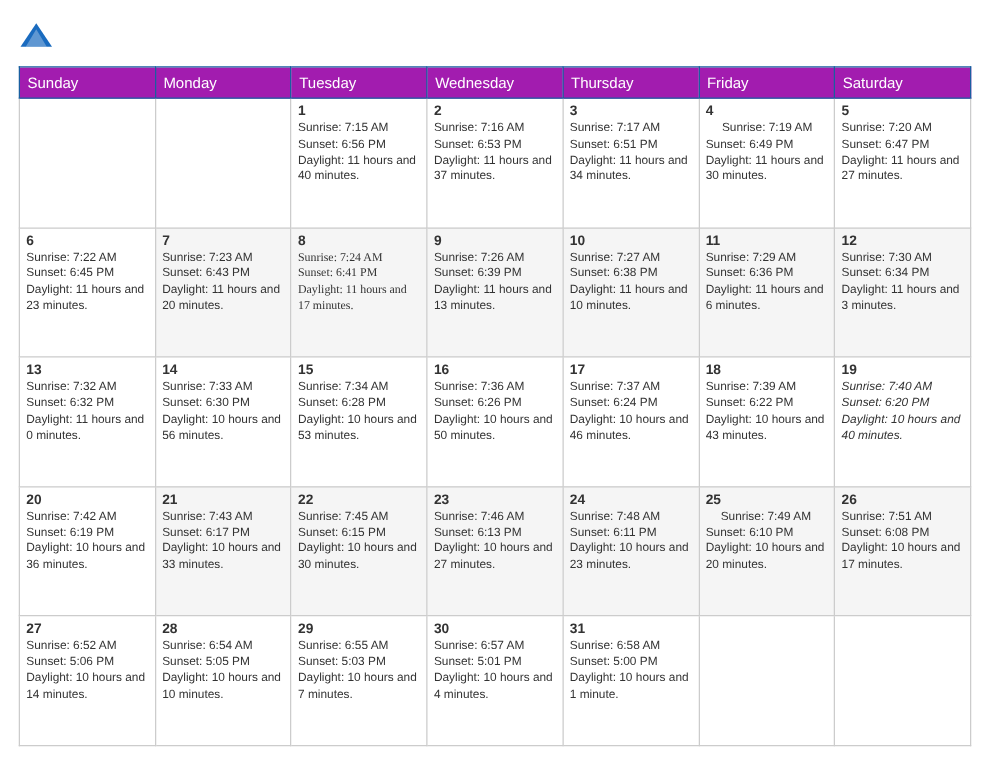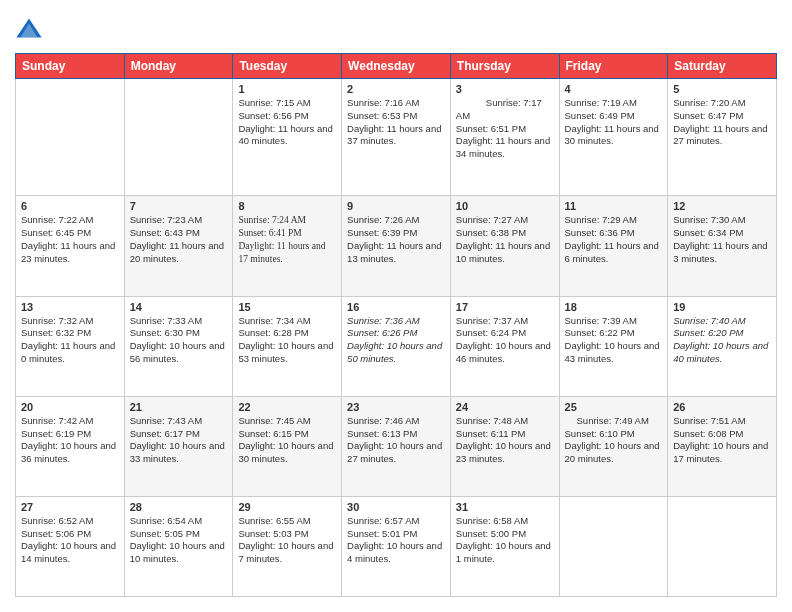--- a/index.html
+++ b/index.html
@@ -60,26 +60,26 @@
       color: #555;
     }
     .calendar {
       flex: 1;
       border: 1px solid #ccc;
       border-collapse: collapse;
       width: 100%;
       table-layout: fixed;
     }
     .calendar th {
-      background-color: #ef4444;
+      background-color: #a21caf;
       color: white;
       text-align: left;
       padding: 5px 6px;
       font-size: 12px;
-      font-weight: bold;
+      font-weight: normal;
       border: 1px solid #1a5fa0;
     }
     .calendar td {
       border: 1px solid #ccc;
       vertical-align: top;
       padding: 4px 5px;
       font-size: 10px;
       color: #333;
       background: #fff;
     }
@@ -142,24 +142,24 @@
     <tbody id="calendar-body">
     <tr class="row-odd">
           <td class="empty-cell"></td>
           <td class="empty-cell"></td>
           <td><span class="day-num">1</span><span class="day-info" style="white-space: pre-line;">Sunrise: 7:15 AM
 Sunset: 6:56 PM
 Daylight: 11 hours and 40 minutes.</span></td>
           <td><span class="day-num">2</span><span class="day-info" style="white-space: pre-line;">Sunrise: 7:16 AM
 Sunset: 6:53 PM
 Daylight: 11 hours and 37 minutes.</span></td>
-          <td><span class="day-num">3</span><span class="day-info" style="white-space: pre-line; margin-left: 30px;">Sunrise: 7:17 AM
+          <td><span class="day-num">3</span><span class="day-info" style="white-space: pre-line;">Sunrise: 7:17 AM
 Sunset: 6:51 PM
 Daylight: 11 hours and 34 minutes.</span></td>
-          <td><span class="day-num">4</span><span class="day-info" style="white-space: pre-line;">Sunrise: 7:19 AM
+          <td><span class="day-num">4</span><span class="day-info" style="white-space: pre-line; margin-left: 13px;">Sunrise: 7:19 AM
 Sunset: 6:49 PM
 Daylight: 11 hours and 30 minutes.</span></td>
           <td><span class="day-num">5</span><span class="day-info" style="white-space: pre-line; text-align: right;">Sunrise: 7:20 AM
 Sunset: 6:47 PM
 Daylight: 11 hours and 27 minutes.</span></td>
         </tr>
         <tr class="row-even">
           <td><span class="day-num">6</span><span class="day-info" style="white-space: pre-line;">Sunrise: 7:22 AM
 Sunset: 6:45 PM
 Daylight: 11 hours and 23 minutes.</span></td>
@@ -185,21 +185,21 @@
         <tr class="row-odd">
           <td><span class="day-num">13</span><span class="day-info" style="white-space: pre-line;">Sunrise: 7:32 AM
 Sunset: 6:32 PM
 Daylight: 11 hours and 0 minutes.</span></td>
           <td><span class="day-num">14</span><span class="day-info" style="white-space: pre-line;">Sunrise: 7:33 AM
 Sunset: 6:30 PM
 Daylight: 10 hours and 56 minutes.</span></td>
           <td><span class="day-num">15</span><span class="day-info" style="white-space: pre-line;">Sunrise: 7:34 AM
 Sunset: 6:28 PM
 Daylight: 10 hours and 53 minutes.</span></td>
-          <td><span class="day-num">16</span><span class="day-info" style="white-space: pre-line; font-style: italic;">Sunrise: 7:36 AM
+          <td><span class="day-num">16</span><span class="day-info" style="white-space: pre-line;">Sunrise: 7:36 AM
 Sunset: 6:26 PM
 Daylight: 10 hours and 50 minutes.</span></td>
           <td><span class="day-num">17</span><span class="day-info" style="white-space: pre-line;">Sunrise: 7:37 AM
 Sunset: 6:24 PM
 Daylight: 10 hours and 46 minutes.</span></td>
           <td><span class="day-num">18</span><span class="day-info" style="white-space: pre-line;">Sunrise: 7:39 AM
 Sunset: 6:22 PM
 Daylight: 10 hours and 43 minutes.</span></td>
           <td><span class="day-num">19</span><span class="day-info" style="white-space: pre-line; font-style: italic;">Sunrise: 7:40 AM
 Sunset: 6:20 PM

